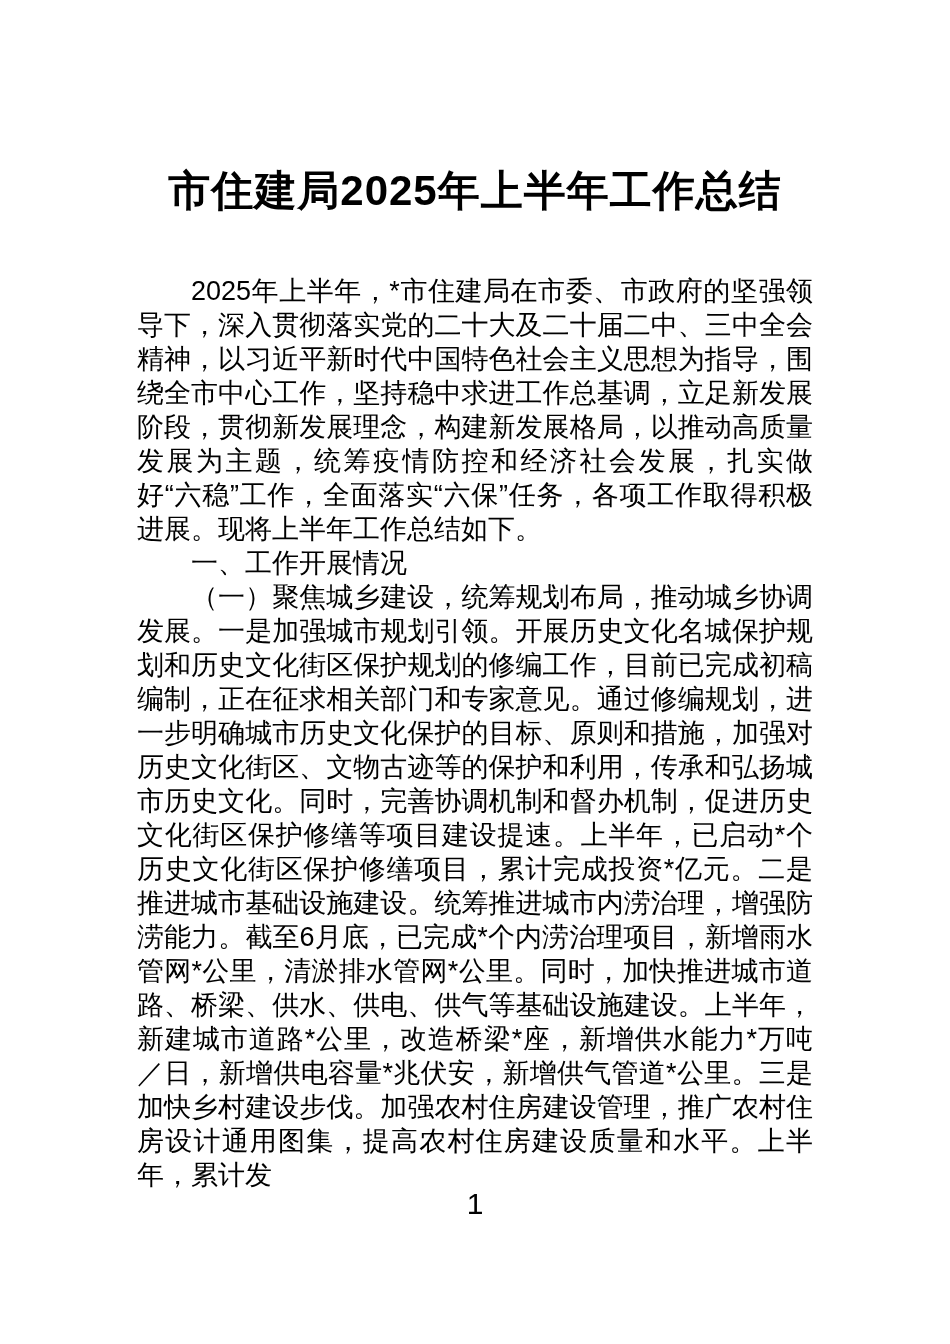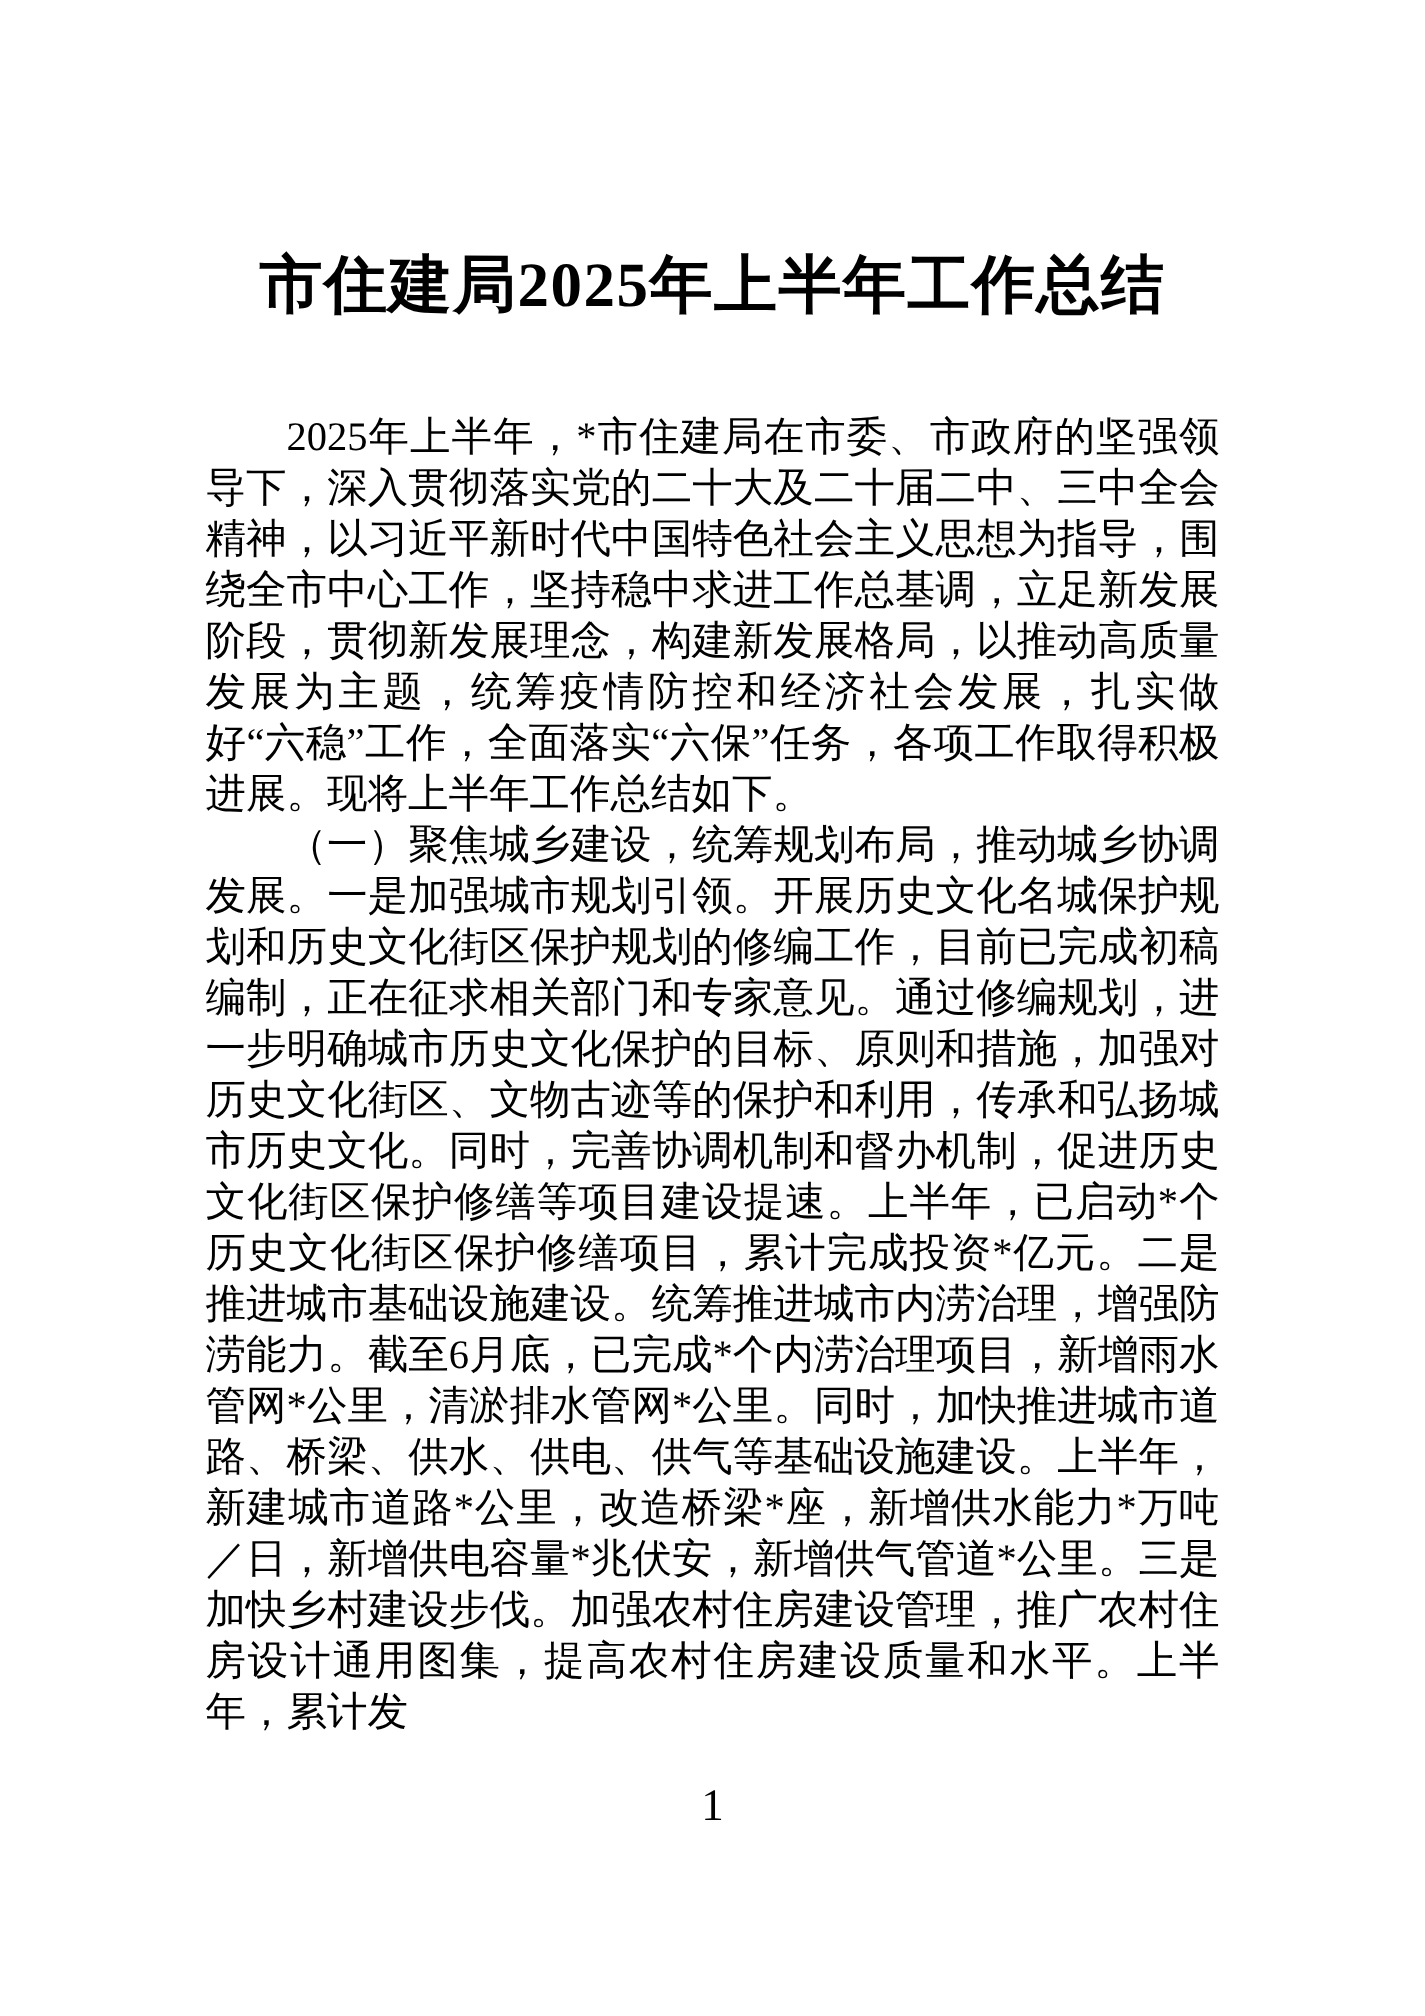--- a/index.html
+++ b/index.html
@@ -7,21 +7,21 @@
     padding: 0;
     background: #ffffff;
   }
   .page {
     position: relative;
     width: 950px;
     height: 1247px;
     background: #ffffff;
     color: #000000;
     overflow: hidden;
-    font-family: Liberation Serif, serif;
+    font-family: Liberation Sans, sans-serif;
   }
   .doc-title {
     margin: 0;
     padding-top: 164px;
     text-align: center;
     font-size: 42px;
     line-height: 54px;
     font-weight: bold;
     letter-spacing: 1px;
   }
@@ -49,18 +49,19 @@
 </style>
 </head>
 <body>
 
 <div class="page">
 
   <h1 class="doc-title">市住建局2025年上半年工作总结</h1>
 
   <div class="doc-body">
     <p class="para">2025年上半年，*市住建局在市委、市政府的坚强领导下，深入贯彻落实党的二十大及二十届二中、三中全会精神，以习近平新时代中国特色社会主义思想为指导，围绕全市中心工作，坚持稳中求进工作总基调，立足新发展阶段，贯彻新发展理念，构建新发展格局，以推动高质量发展为主题，统筹疫情防控和经济社会发展，扎实做好“六稳”工作，全面落实“六保”任务，各项工作取得积极进展。现将上半年工作总结如下。</p>
+    <p class="para">一、工作开展情况</p>
     <p class="para">（一）聚焦城乡建设，统筹规划布局，推动城乡协调发展。一是加强城市规划引领。开展历史文化名城保护规划和历史文化街区保护规划的修编工作，目前已完成初稿编制，正在征求相关部门和专家意见。通过修编规划，进一步明确城市历史文化保护的目标、原则和措施，加强对历史文化街区、文物古迹等的保护和利用，传承和弘扬城市历史文化。同时，完善协调机制和督办机制，促进历史文化街区保护修缮等项目建设提速。上半年，已启动*个历史文化街区保护修缮项目，累计完成投资*亿元。二是推进城市基础设施建设。统筹推进城市内涝治理，增强防涝能力。截至6月底，已完成*个内涝治理项目，新增雨水管网*公里，清淤排水管网*公里。同时，加快推进城市道路、桥梁、供水、供电、供气等基础设施建设。上半年，新建城市道路*公里，改造桥梁*座，新增供水能力*万吨／日，新增供电容量*兆伏安，新增供气管道*公里。三是加快乡村建设步伐。加强农村住房建设管理，推广农村住房设计通用图集，提高农村住房建设质量和水平。上半年，累计发</p>
   </div>
 
   <div class="page-number">1</div>
 
 </div>
 
 </body></html>

